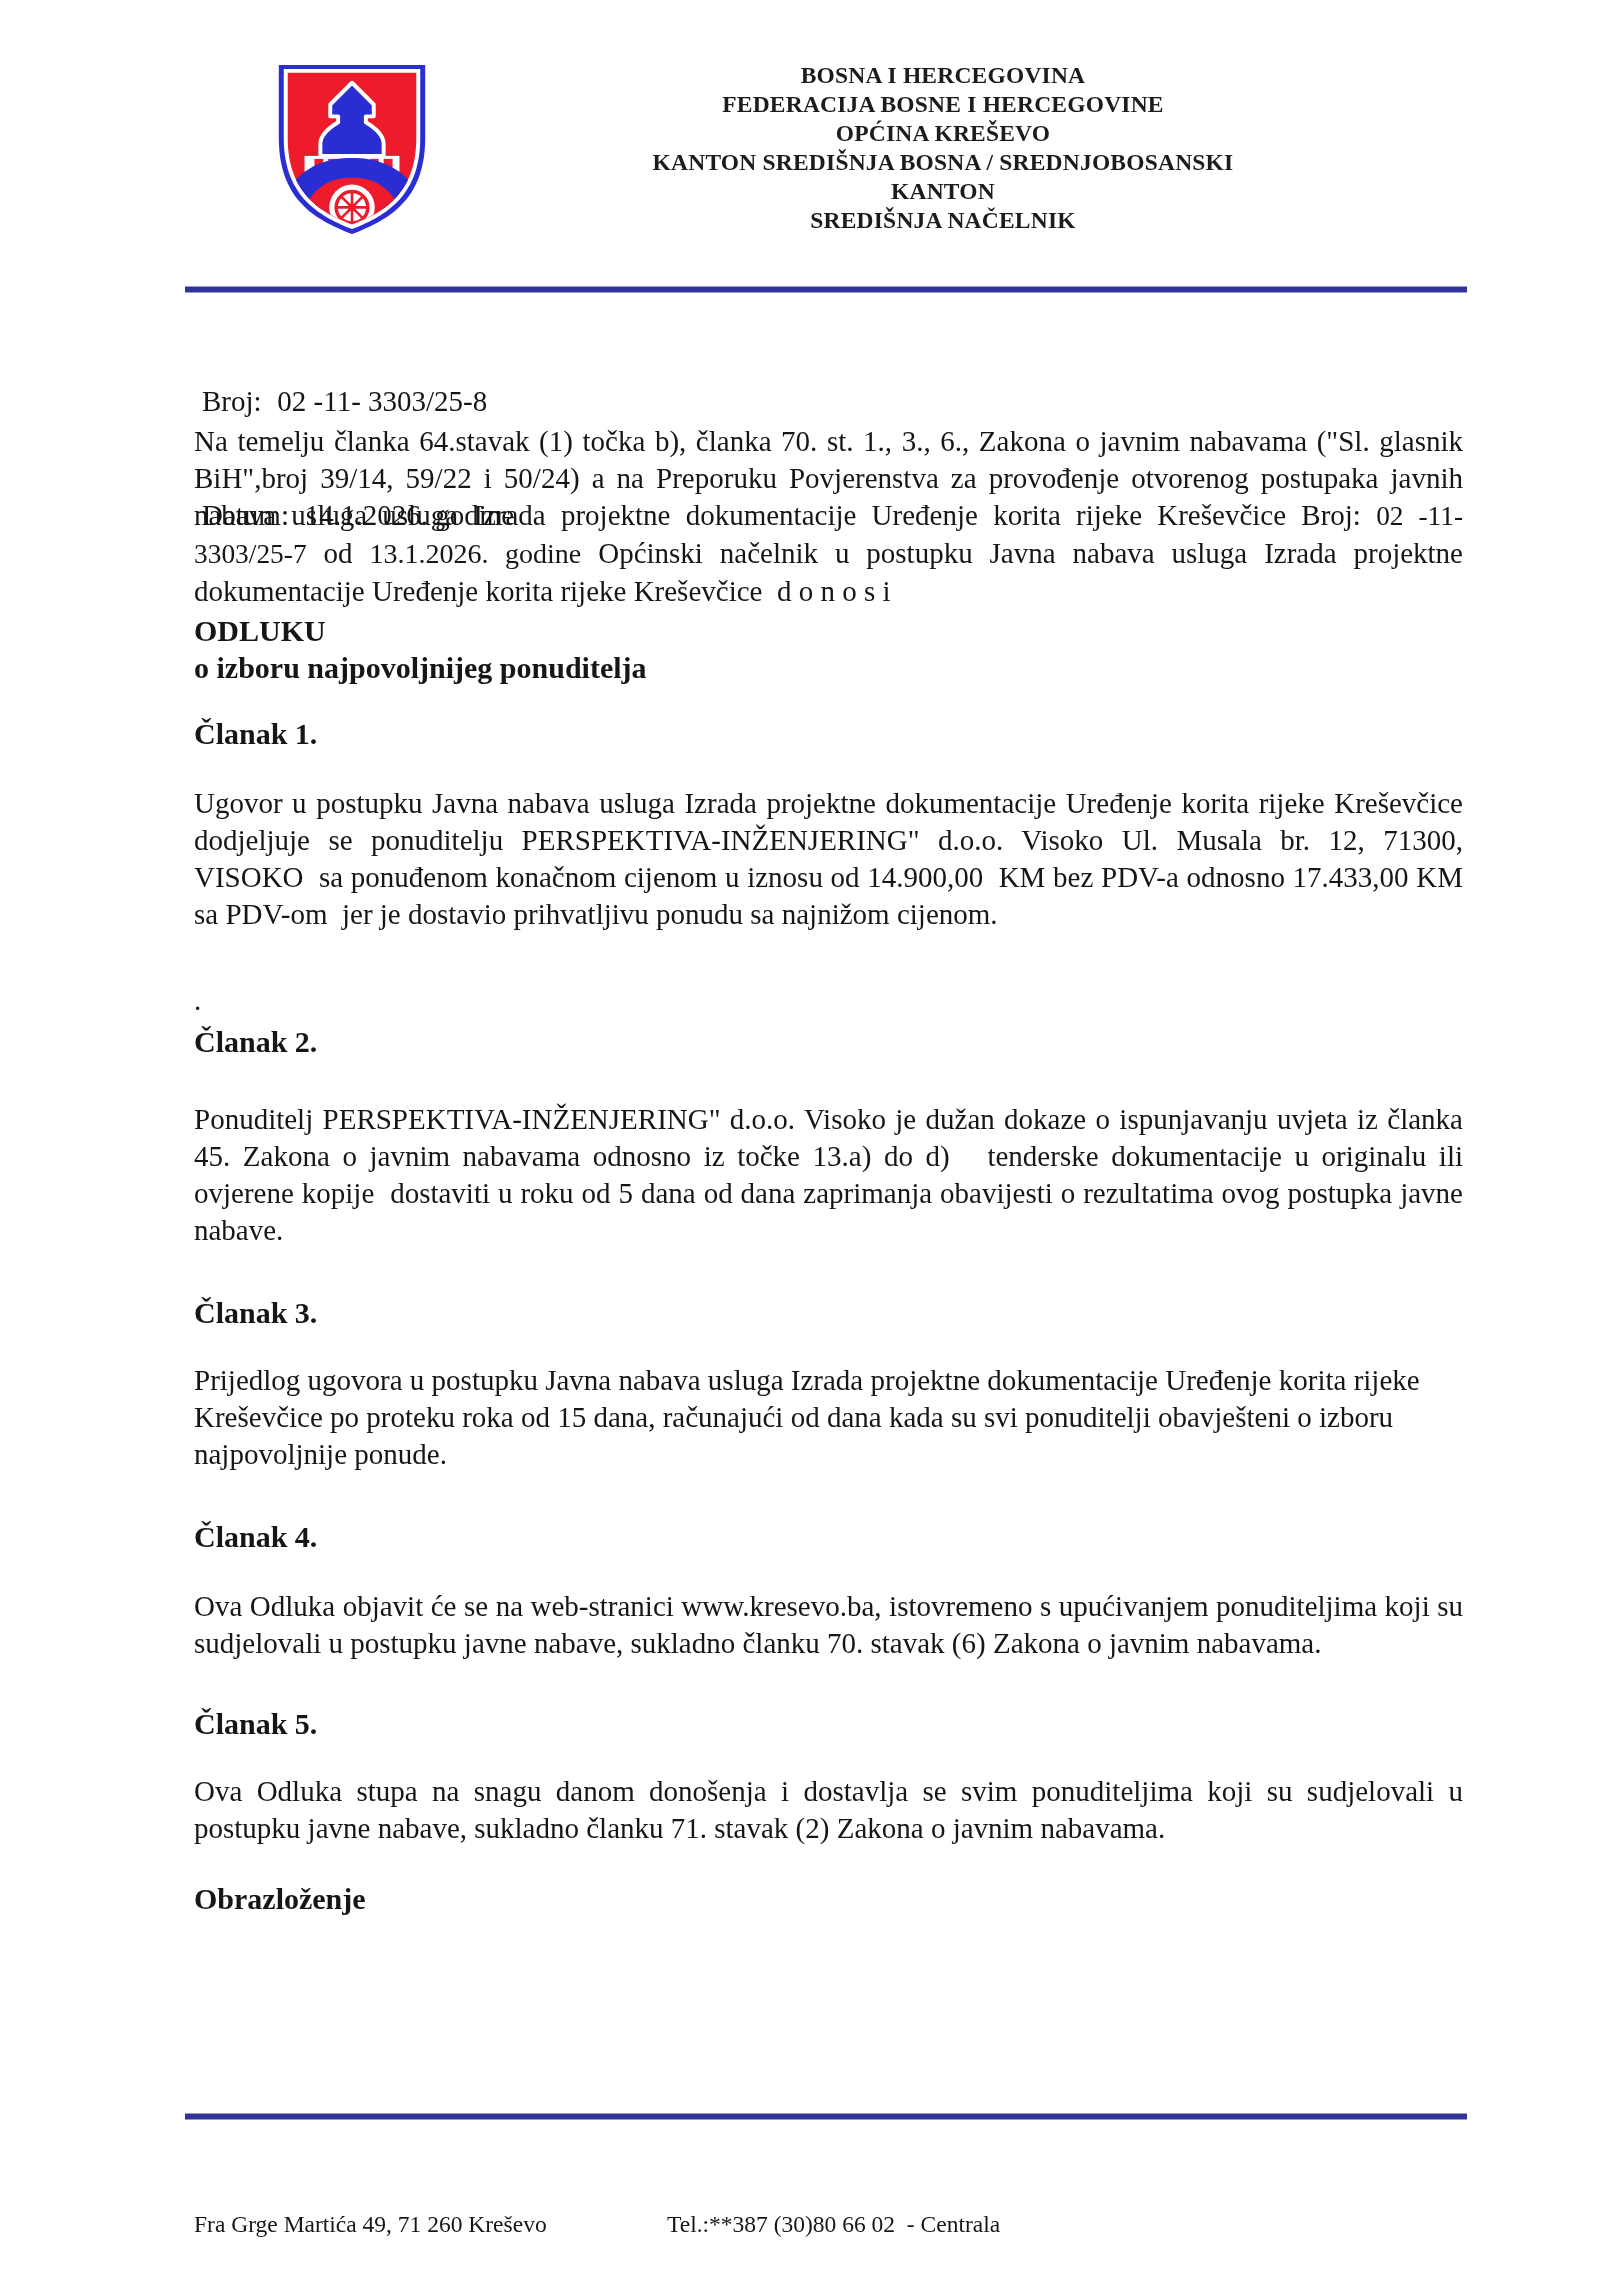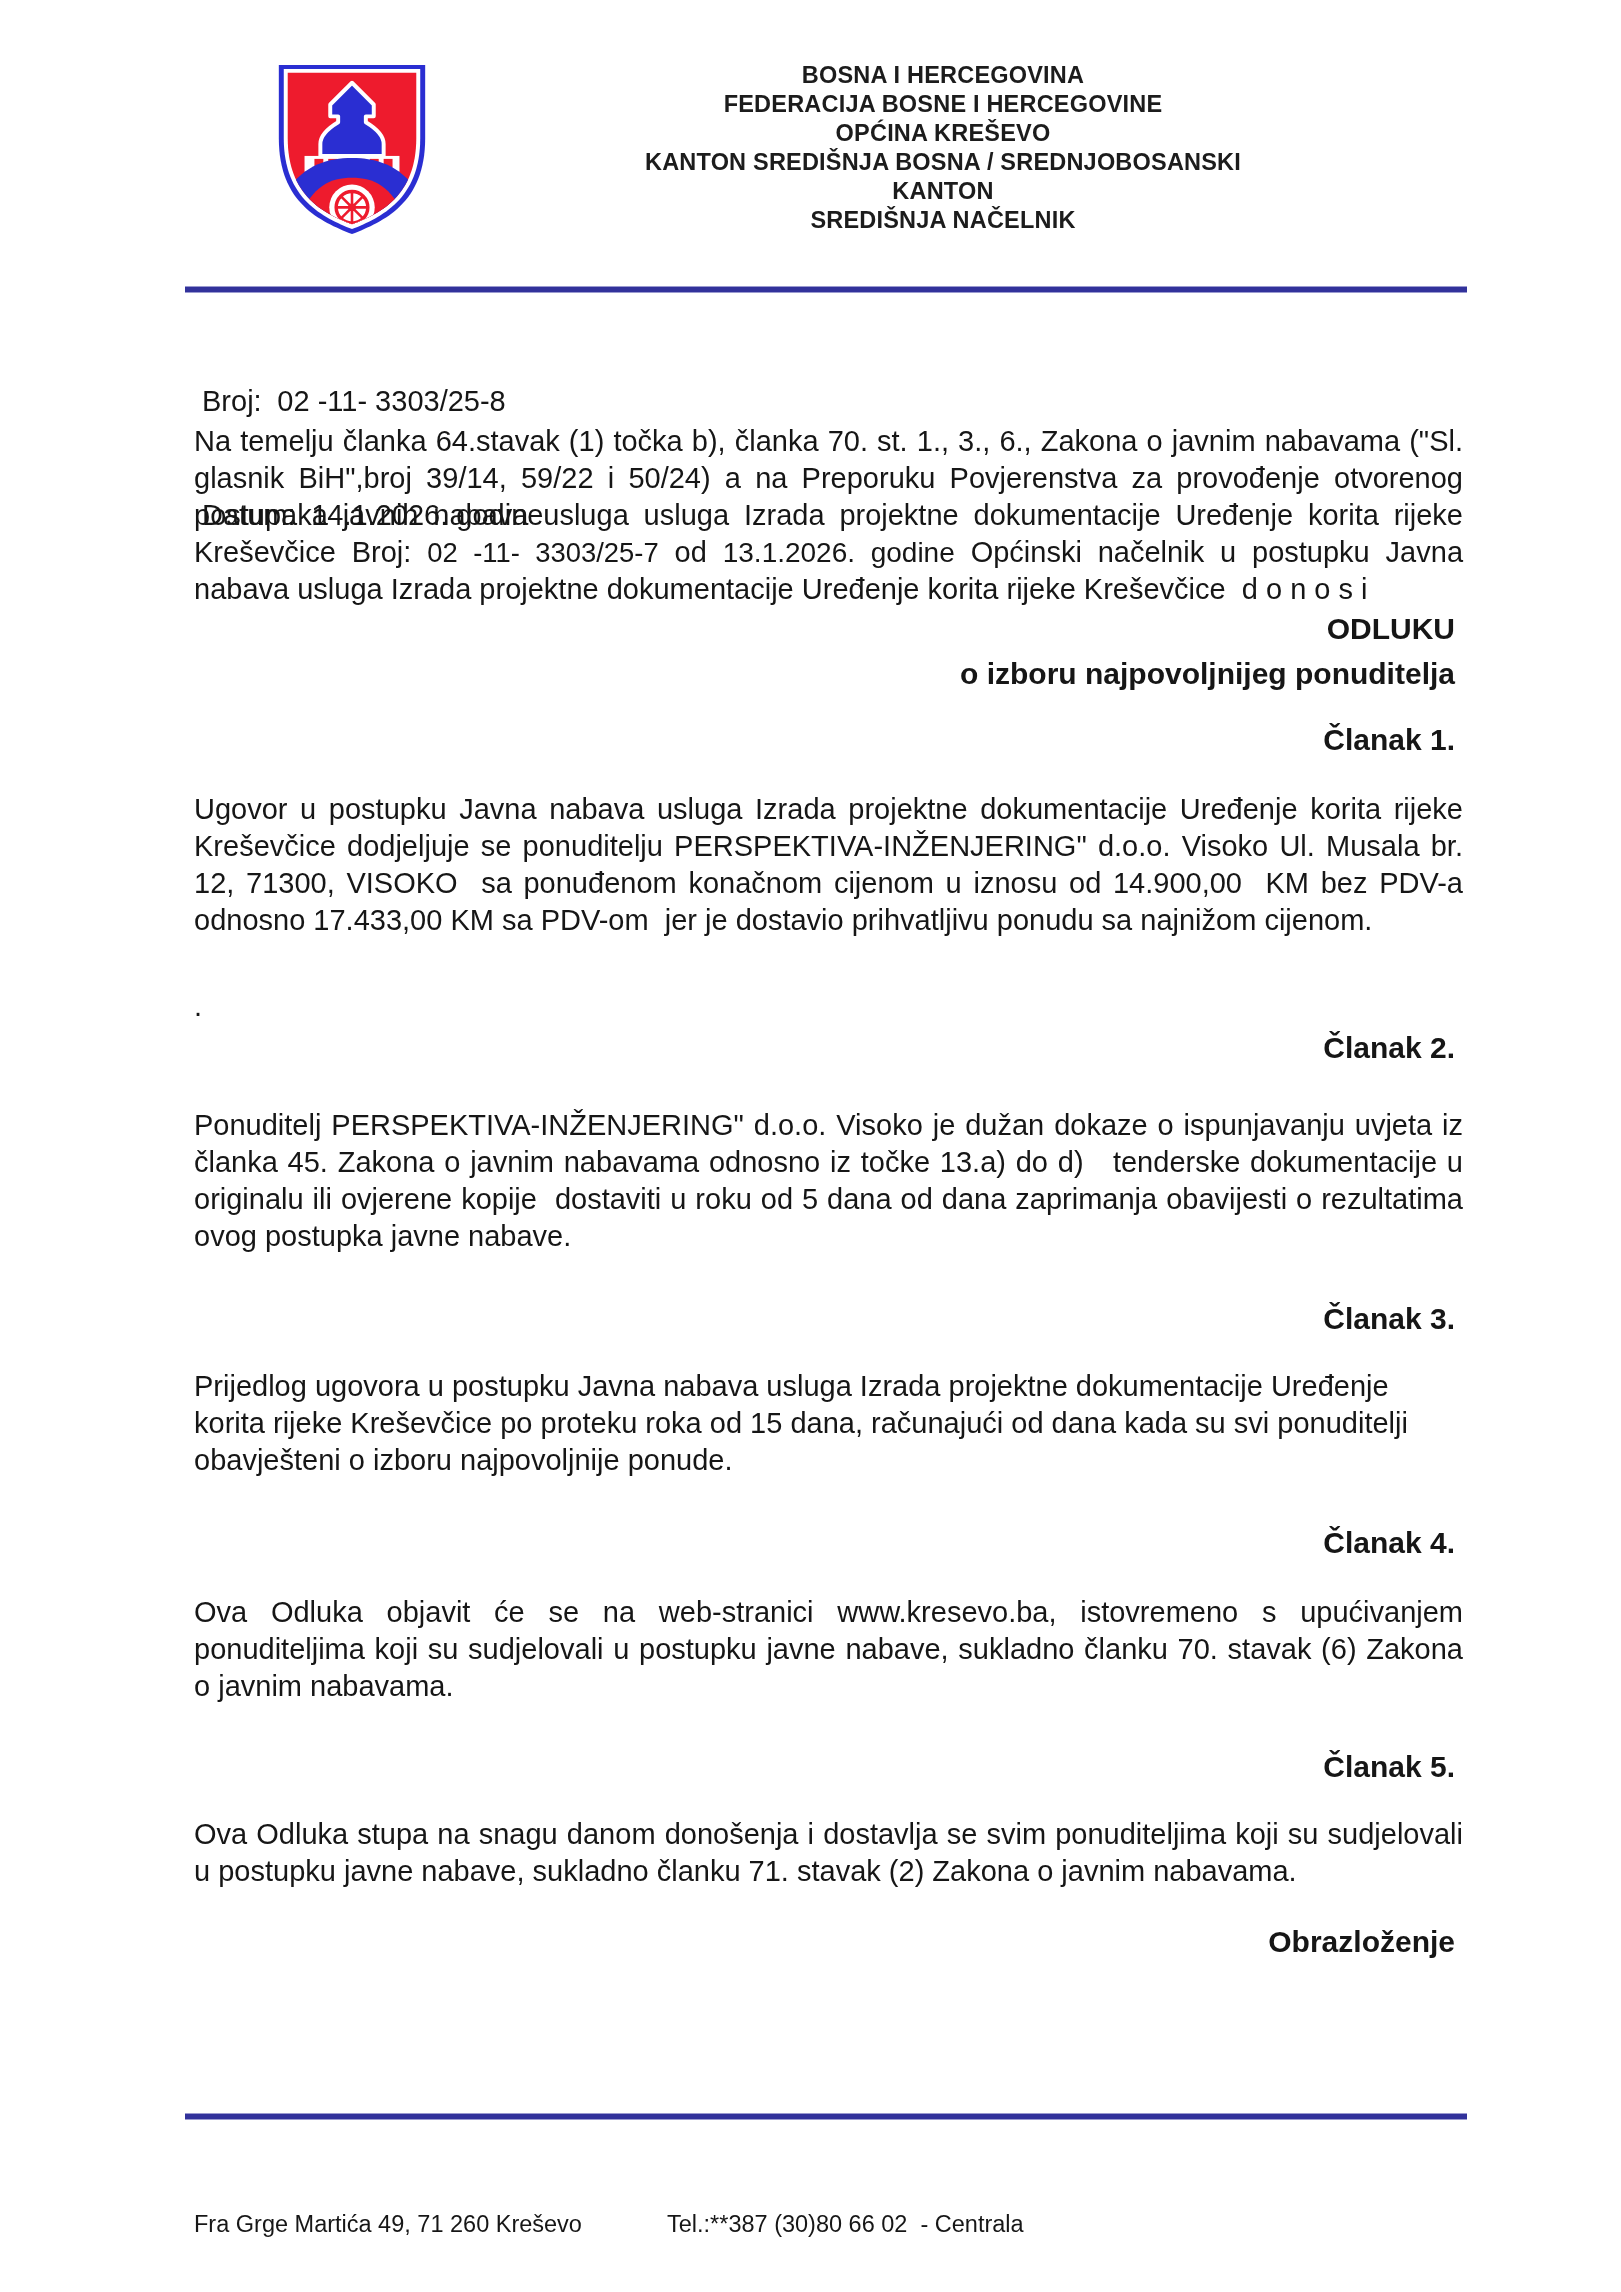--- a/index.html
+++ b/index.html
@@ -1,37 +1,37 @@
 <!DOCTYPE html>
 <html><head>
 <meta charset="utf-8">
 <style>
   html,body { margin:0; padding:0; background:#ffffff; }
   .page {
     position:relative; width:1482px; height:2293px; background:#ffffff;
-    font-family:Liberation Sans, sans-serif; color:#161616;
+    font-family:Liberation Serif, serif; color:#161616;
     overflow:hidden;
     border-radius:6px;
   }
   .crest { position:absolute; left:263px; top:59px; width:178px; height:181px; }
   .org {
     position:absolute; left:608px; top:61px; width:670px;
     text-align:center; font-weight:700; font-size:23.5px; line-height:29px;
     letter-spacing:0.2px; color:#1c1c1c;
   }
   .rule { position:absolute; height:6.9px;
     background:linear-gradient(to bottom,#9a9ad0 0 18%,#32329b 18% 82%,#9a9ad0 82% 100%); }
   .rule-top { left:185px; top:286px; width:1282px; }
   .rule-bottom { left:185px; top:2113px; width:1282px; }
   .meta { position:absolute; left:202px; top:306px; font-size:29px; line-height:38px; white-space:pre-wrap; }
   .meta-val { margin-left:15.7px; }
   .docbody { position:absolute; left:194px; top:423px; width:1269px; font-size:29px; line-height:37px; }
   .para { margin:0; white-space:pre-wrap; }
   .jus { text-align:justify; }
-  .title,.subtitle,.art { margin:8px; text-align:right; font-weight:700; font-size:30px; line-height:37px; }
+  .title,.subtitle,.art { margin:0; text-align:left; font-weight:700; font-size:30px; line-height:37px; }
   .m2{margin-top:2px;} .m4{margin-top:3.9px;} .m30{margin-top:29px;} .m32{margin-top:31px;}
   .m34{margin-top:33px;} .m42{margin-top:41px;} .m44{margin-top:43px;} .m46{margin-top:45px;}
   .stray { margin-top:49px; }
   .narrow { font-size:27.4px; }
   .small { font-size:28px; }
   .footer { position:absolute; left:194px; top:2127px; width:1274px; font-size:23.5px; line-height:39px; white-space:pre-wrap; }
   .frow { display:flex; }
   .fleft { flex:0 0 473px; white-space:nowrap; }
   .fright { flex:1 1 auto; }
 </style>

